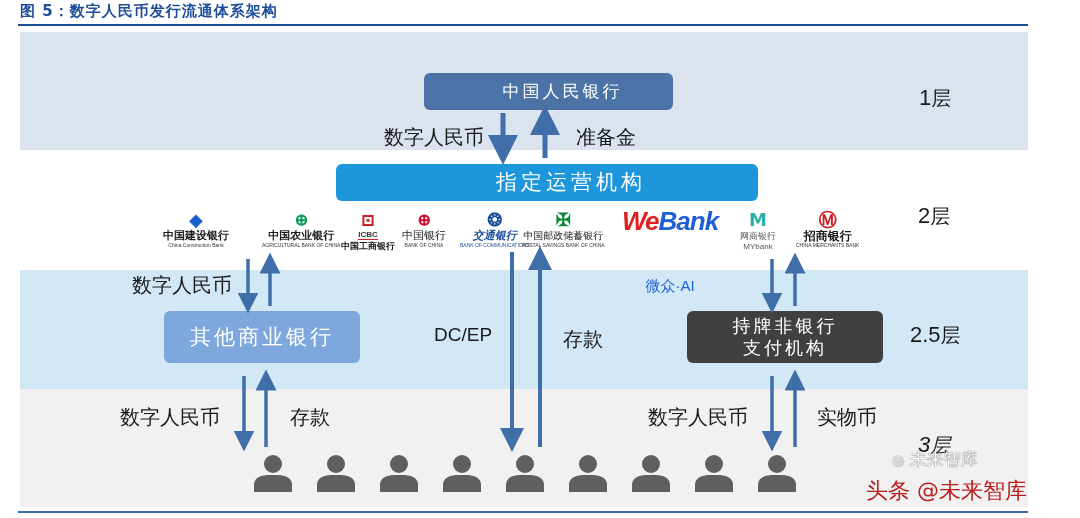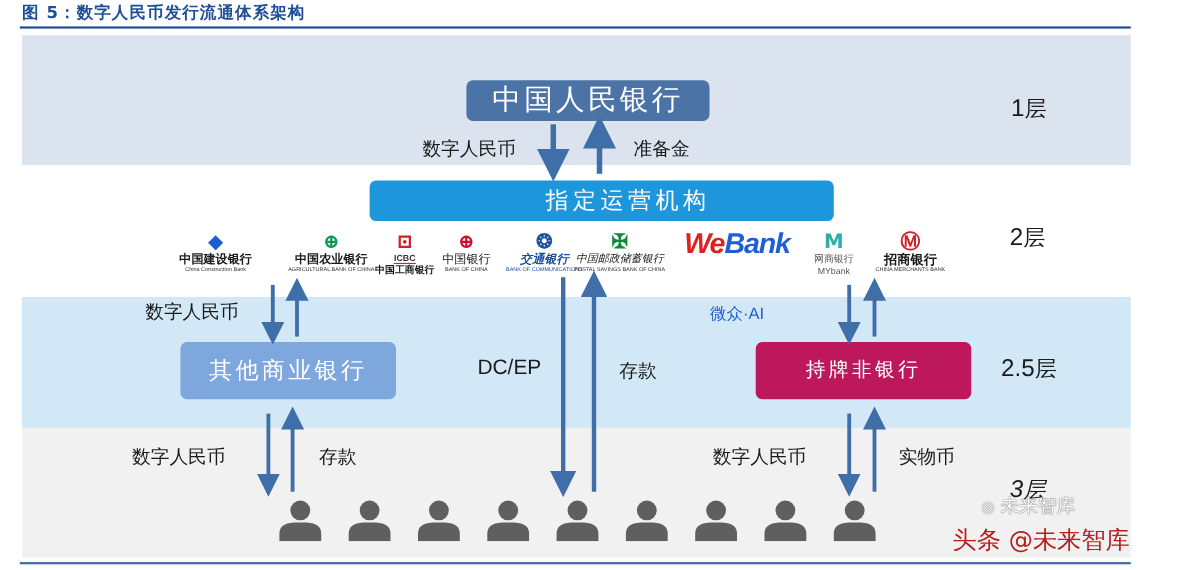--- a/index.html
+++ b/index.html
@@ -9,25 +9,25 @@
   .fig-title { left: 20px; top: 2px; font-size: 15px; font-weight: bold; color: #1f4e99;
                font-family: "DejaVu Sans", "Liberation Sans", sans-serif; letter-spacing: 1px; }
   .title-rule { left: 18px; top: 24px; width: 1010px; height: 2px; background: #1f4e99; }
   .bottom-rule { left: 18px; top: 511px; width: 1010px; height: 2px; background: #3d6aa8; }
   .band { left: 20px; width: 1008px; }
   .band1 { top: 32px; height: 118px; background: #dae3ee; }
   .band25 { top: 270px; height: 119px; background: #d2e8f6; }
   .band3 { top: 389px; height: 118px; background: #f1f1f1; }
   .box { display: flex; align-items: center; justify-content: center; color: #fff;
          border-radius: 6px; text-align: center; line-height: 1.25; }
-  .pboc { left: 424px; top: 73px; width: 221px; height: 37px; background: #4b73a6; font-size: 26px; letter-spacing: 3px; }
+  .pboc { left: 424px; top: 73px; width: 221px; height: 37px; background: #4b73a6; font-size: 17px; letter-spacing: 3px; padding-left: 28px; }
   .operator { left: 336px; top: 164px; width: 374px; height: 37px; background: #1e96dc; font-size: 21px; letter-spacing: 4px; padding-left: 48px; }
   .otherbank { left: 164px; top: 311px; width: 196px; height: 52px; background: #7ea7dd; font-size: 21px; letter-spacing: 3px; }
-  .nonbank { left: 687px; top: 311px; width: 196px; height: 52px; background: #be185d; font-size: 18px; letter-spacing: 3px; }
-  .lbl { font-size: 17px; white-space: nowrap; }
+  .nonbank { left: 687px; top: 311px; width: 196px; height: 52px; background: #404040; font-size: 18px; letter-spacing: 3px; }
+  .lbl { font-size: 20px; white-space: nowrap; }
   .lbl-sans { font-family: "Liberation Sans", "DejaVu Sans", sans-serif; font-size: 19px; }
   .layer { font-family: "Liberation Sans", "DejaVu Sans", sans-serif; font-size: 22px; }
   .layer .ch { font-family: "DejaVu Serif", serif; font-size: 20px; }
   .logo { display: flex; flex-direction: column; align-items: center; }
   .logo .glyph { font-size: 18px; line-height: 20px; font-weight: bold; }
   .logo .cn { font-size: 11px; font-weight: bold; white-space: nowrap; line-height: 12px; }
   .logo .en { font-size: 5px; white-space: nowrap; line-height: 6px; color: #333; font-family: "Liberation Sans", sans-serif; }
   .webank-word { font-family: "Liberation Sans", sans-serif; font-style: italic; font-weight: bold;
                  font-size: 26px; line-height: 26px; color: #e02020; letter-spacing: -1px; }
   .webank-word span { color: #1e5fd8; }
@@ -45,20 +45,21 @@
 <div class="abs band band1"></div>
 <div class="abs band band25"></div>
 <div class="abs band band3"></div>
 
 <div class="abs box pboc">中国人民银行</div>
 <div class="abs box operator">指定运营机构</div>
 <div class="abs box otherbank">其他商业银行</div>
 <div class="abs box nonbank">
   <div>
     <div>持牌非银行</div>
+    <div>支付机构</div>
   </div>
 </div>
 
 <svg class="arrows" width="1080" height="518">
   <defs>
     <marker id="ah" markerWidth="6" markerHeight="6" refX="3" refY="3" orient="auto" markerUnits="strokeWidth">
       <path d="M0,0 L6,3 L0,6 z" fill="#3f6ea8"></path>
     </marker>
   </defs>
   <g stroke="#3f6ea8" stroke-width="5" fill="none">
@@ -126,21 +127,21 @@
   <span class="cn" style="font-weight:normal;">中国银行</span>
   <span class="en">BANK OF CHINA</span>
 </div>
 <div class="abs logo" style="left:460px;top:210px;">
   <span class="glyph" style="color:#1c4f9c">❂</span>
   <span class="cn" style="color:#1c4f9c;font-style:italic;">交通银行</span>
   <span class="en" style="color:#1c4f9c">BANK OF COMMUNICATIONS</span>
 </div>
 <div class="abs logo" style="left:522px;top:210px;">
   <span class="glyph" style="color:#0f8a3a">✠</span>
-  <span class="cn" style="font-weight:normal;font-size:10px;font-style:italic;">中国邮政储蓄银行</span>
+  <span class="cn" style="font-weight:normal;font-size:10px;">中国邮政储蓄银行</span>
   <span class="en">POSTAL SAVINGS BANK OF CHINA</span>
 </div>
 <div class="abs logo" style="left:622px;top:208px;gap:43px;">
   <span class="webank-word">We<span>Bank</span></span>
   <span class="webank-sub">微众·AI</span>
 </div>
 <div class="abs logo" style="left:740px;top:210px;">
   <span class="glyph" style="color:#2ab0a8;font-family:'DejaVu Sans',sans-serif;">M</span>
   <span class="cn" style="font-weight:normal;font-size:9px;color:#555;font-family:'DejaVu Sans',sans-serif;">网商银行</span>
   <span class="en" style="font-size:8px;color:#555;line-height:9px;">MYbank</span>

